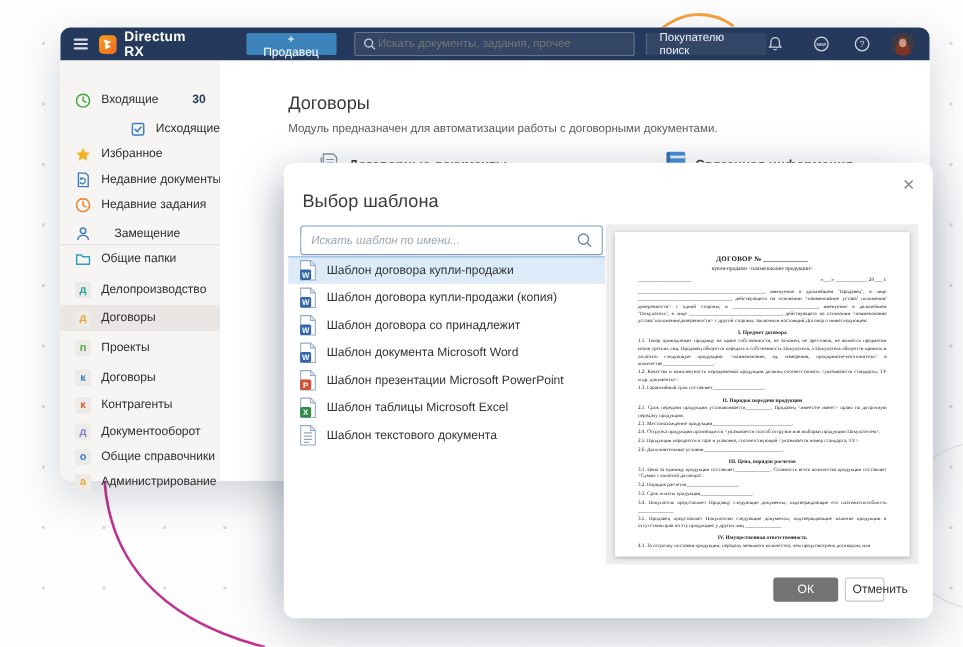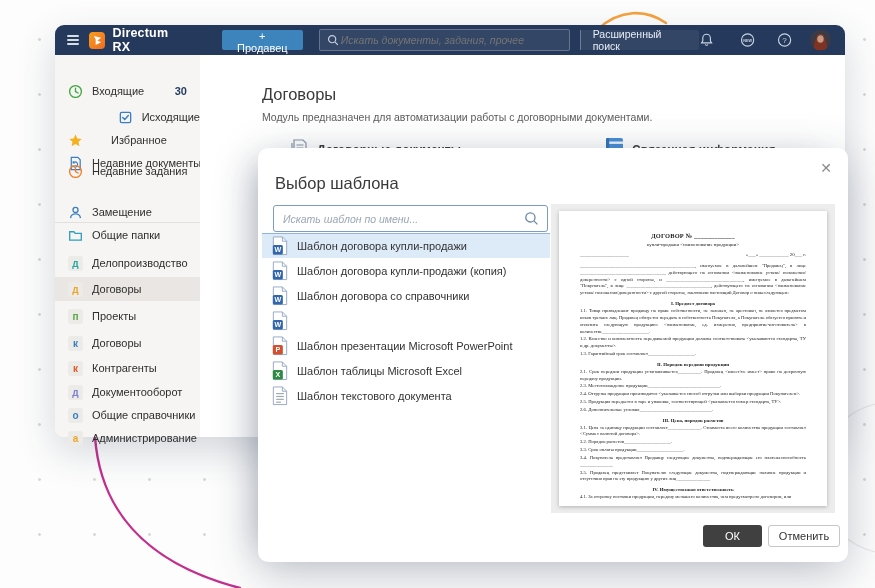--- a/index.html
+++ b/index.html
@@ -21,21 +21,21 @@
   #hamburger{margin-left:12px;width:13px;cursor:pointer;}
   #hamburger div{height:1.6px;background:#d7dde6;margin:2.4px 0;border-radius:1px;}
   #logo{width:17px;height:17px;border-radius:4px;margin-left:10px;
     background:linear-gradient(135deg,#f99d1c,#ef6b23);display:flex;align-items:center;justify-content:center;}
   #brand{color:#fff;font-size:12.5px;font-weight:700;margin-left:7px;letter-spacing:.2px;}
   #create-btn{margin-left:36px;background:#3d84bd;color:#fff;font-size:11px;border:none;border-radius:2px;
     height:20px;padding:0 12px;cursor:pointer;font-family:inherit;}
   #search-wrap{margin-left:16px;width:262px;height:20px;background:rgba(255,255,255,.07);
     border:1px solid rgba(255,255,255,.25);border-radius:2px;display:flex;align-items:center;}
   #search-wrap input{flex:1;background:transparent;border:none;outline:none;color:#e8edf4;
-    font-size:10.5px;font-style:italic;font-family:inherit;padding:0 6px 0 2px;}
+    font-size:10.5px;font-family:inherit;padding:0 6px 0 2px;}
   #adv-search{margin-left:10px;height:20px;display:flex;align-items:center;padding:0 12px;
     border-left:1px solid rgba(255,255,255,.30);background:rgba(255,255,255,.07);border-radius:0 2px 2px 0;
     color:#e8eef6;font-size:10.5px;cursor:pointer;}
   .tb-icon{margin-left:0;width:16px;height:16px;cursor:pointer;}
   
   #sidebar{left:0;top:30px;width:145px;height:382px;background:#f7f5f3;border-radius:0 0 0 9px;}
   .side-item{position:absolute;left:0;width:145px;height:24px;display:flex;align-items:center;cursor:pointer;}
   .side-item .ic{width:15px;height:15px;margin-left:13px;flex:none;}
   .side-item .lbl{font-size:11px;color:#2e2e2e;margin-left:9px;white-space:nowrap;}
   .side-item .cnt{position:absolute;right:13px;font-size:11px;font-weight:700;color:#1f3a5f;}
@@ -74,23 +74,23 @@
   .tpl-row .tl{font-size:11px;color:#333;margin-left:9px;white-space:nowrap;}
   #preview-pane{position:absolute;left:293px;top:56px;width:284px;height:309px;background:#ededee;}
   #preview-page{position:absolute;left:8px;top:7px;width:268px;height:295px;background:#fff;
     box-shadow:0 1px 4px rgba(0,0,0,.25);overflow:hidden;}
   #doc{padding:21px 21px 0 21px;font-family:"Liberation Serif","DejaVu Serif",serif;color:#1a1a1a;}
   #doc .d-title{text-align:center;font-weight:700;font-size:6.4px;letter-spacing:.2px;margin-bottom:3px;}
   #doc .d-sub{text-align:center;font-size:4.9px;margin-bottom:5px;}
   #doc .d-split{display:flex;justify-content:space-between;font-size:4.9px;margin-bottom:6px;}
   #doc .d-h{text-align:center;font-weight:700;font-size:4.9px;margin:4px 0 2px 0;}
   #doc .d-p{font-size:4.7px;line-height:1.45;text-align:justify;margin:0 0 1px 0;}
-  #btn-ok{position:absolute;left:445px;top:377px;width:59px;height:22px;background:#404040;color:#fff;
+  #btn-ok{position:absolute;left:445px;top:377px;width:59px;height:22px;background:#737373;color:#fff;
     border:none;border-radius:3px;font-size:11px;font-family:inherit;cursor:pointer;}
-  #btn-cancel{position:absolute;left:510px;top:377px;width:72px;height:22px;background:#fff;color:#333;
+  #btn-cancel{position:absolute;left:510px;top:377px;width:36px;height:22px;background:#fff;color:#333;
     border:1px solid #c6c6c6;border-radius:3px;font-size:11px;font-family:inherit;cursor:pointer;}
 </style>
 </head>
 <body>
 
 <svg class="abs" width="875" height="588" style="left:0;top:0;z-index:0;">
   <path d="M598,29 C620,9 646,9 666,23" fill="none" stroke="#f6a13c" stroke-width="2.6" stroke-linecap="round"></path>
   <path d="M95,437 C100,505 140,562 240,588" fill="none" stroke="#c2308f" stroke-width="2.4" fill-opacity="0" stroke-linecap="round"></path>
   <circle cx="893" cy="478" r="76" fill="none" stroke="#eaeaec" stroke-width="1.5"></circle>
 </svg>
@@ -110,21 +110,21 @@
     </div>
     <div id="brand">Directum RX</div>
     <button id="create-btn">+ Продавец</button>
     <div id="search-wrap">
       <svg width="12" height="12" viewBox="0 0 14 14" style="margin-left:7px;">
         <circle cx="6" cy="6" r="4.2" fill="none" stroke="#c6cfdb" stroke-width="1.4"></circle>
         <line x1="9.2" y1="9.2" x2="12.6" y2="12.6" stroke="#c6cfdb" stroke-width="1.4"></line>
       </svg>
       <input type="text" placeholder="Искать документы, задания, прочее" style="">
     </div>
-    <div id="adv-search">Расширенный поиск</div>
+    <div id="adv-search">Покупателю поиск</div>
     <div style="flex:1;"></div>
     <svg class="tb-icon" viewBox="0 0 16 16" style="margin-right:26px;">
       <path d="M8 2 a4 4 0 0 1 4 4 v3 l1.3 2 H2.7 L4 9 V6 a4 4 0 0 1 4-4 Z" fill="none" stroke="#ccd5e1" stroke-width="1.2"></path>
       <path d="M6.6 12.6 a1.5 1.5 0 0 0 2.8 0" fill="none" stroke="#ccd5e1" stroke-width="1.2"></path>
     </svg>
     <svg class="tb-icon" viewBox="0 0 16 16" style="margin-right:22px;">
       <circle cx="8" cy="8" r="6.4" fill="none" stroke="#ccd5e1" stroke-width="1.2"></circle>
       <text x="8" y="10" text-anchor="middle" font-size="4" font-weight="bold" fill="#ccd5e1" font-family="Liberation Sans">NEW</text>
     </svg>
     <svg class="tb-icon" viewBox="0 0 16 16" style="margin-right:18px;">
@@ -159,48 +159,48 @@
       </div>
       <div class="side-item" style="top: 50px; justify-content: flex-end;">
         <span class="ic">
           <svg width="100%" height="100%" viewBox="0 0 16 16">
             <rect x="2.5" y="2.5" width="11" height="11" rx="1.5" fill="none" stroke="#3a7fc2" stroke-width="1.4"></rect>
             <path d="M5 8 L7.2 10.2 L11 5.8" fill="none" stroke="#3a7fc2" stroke-width="1.5" stroke-linecap="round"></path>
           </svg>
         </span>
         <span class="lbl">Исходящие</span>
       </div>
-      <div class="side-item" style="top: 73px; gap: 19px;">
+      <div class="side-item" style="top: 73px;">
         <span class="ic">
           <svg width="100%" height="100%" viewBox="0 0 16 16">
             <path d="M8 1.5 L10 5.8 L14.7 6.3 L11.2 9.4 L12.2 14 L8 11.6 L3.8 14 L4.8 9.4 L1.3 6.3 L6 5.8 Z" fill="#f4b223"></path>
           </svg>
         </span>
         <span class="lbl">Избранное</span>
       </div>
       <div class="side-item" style="top: 96px;">
         <span class="ic">
           <svg width="100%" height="100%" viewBox="0 0 16 16">
             <path d="M3.5 1.5 h7 l2.5 2.5 v10.5 h-9.5 Z" fill="none" stroke="#3a7fc2" stroke-width="1.3"></path>
             <path d="M5.5 7 a2.8 2.8 0 1 1 -0.6 3.2" fill="none" stroke="#3a7fc2" stroke-width="1.2"></path>
             <path d="M5.5 5.6 v1.8 h1.8" fill="none" stroke="#3a7fc2" stroke-width="1.2"></path>
           </svg>
         </span>
         <span class="lbl">Недавние документы</span>
       </div>
-      <div class="side-item" style="top: 104px; text-align: right;">
+      <div class="side-item" style="top: 119px; text-align: right;">
         <span class="ic">
           <svg width="100%" height="100%" viewBox="0 0 16 16">
             <circle cx="8" cy="8" r="6.3" fill="none" stroke="#ef7d23" stroke-width="1.4"></circle>
             <path d="M8 4.5 V8 L10.8 9.6" fill="none" stroke="#ef7d23" stroke-width="1.4" stroke-linecap="round"></path>
           </svg>
         </span>
         <span class="lbl">Недавние задания</span>
       </div>
-      <div class="side-item" style="top: 145px;">
+      <div class="side-item" style="top: 145px; gap: 12px;">
         <span class="ic">
           <svg width="100%" height="100%" viewBox="0 0 16 16">
             <circle cx="8" cy="5.2" r="2.7" fill="none" stroke="#3a7fc2" stroke-width="1.4"></circle>
             <path d="M2.8 14 a5.2 4.6 0 0 1 10.4 0" fill="none" stroke="#3a7fc2" stroke-width="1.4"></path>
           </svg>
         </span>
         <span class="lbl">Замещение</span>
       </div>
       <div class="side-item" style="top: 168px;">
         <span class="ic">
@@ -341,31 +341,32 @@
       </div>
       <div class="tpl-row" style="top: 50px;">
         <span class="tic">
           <svg width="100%" height="100%" viewBox="0 0 16 21">
             <path d="M1 1 h9.5 l4.5 4.5 v14 h-14 Z" fill="#fff" stroke="#93a9c4" stroke-width="1"></path>
             <path d="M10.5 1 v4.5 h4.5" fill="none" stroke="#93a9c4" stroke-width="1"></path>
             <rect x="0.5" y="9.5" width="10.5" height="10" rx="1.6" fill="#3166ad"></rect>
             <text x="5.75" y="17.3" text-anchor="middle" font-size="7.5" font-weight="bold" fill="#fff" font-family="Liberation Sans">W</text>
           </svg>
         </span>
-        <span class="tl">Шаблон договора со справочники</span>
+        <span class="tl">Шаблон договора со принадлежит</span>
       </div>
       <div class="tpl-row" style="top: 75px;">
         <span class="tic">
           <svg width="100%" height="100%" viewBox="0 0 16 21">
             <path d="M1 1 h9.5 l4.5 4.5 v14 h-14 Z" fill="#fff" stroke="#93a9c4" stroke-width="1"></path>
             <path d="M10.5 1 v4.5 h4.5" fill="none" stroke="#93a9c4" stroke-width="1"></path>
             <rect x="0.5" y="9.5" width="10.5" height="10" rx="1.6" fill="#3166ad"></rect>
             <text x="5.75" y="17.3" text-anchor="middle" font-size="7.5" font-weight="bold" fill="#fff" font-family="Liberation Sans">W</text>
           </svg>
         </span>
+        <span class="tl">Шаблон документа Microsoft Word</span>
       </div>
       <div class="tpl-row" style="top: 100px;">
         <span class="tic">
           <svg width="100%" height="100%" viewBox="0 0 16 21">
             <path d="M1 1 h9.5 l4.5 4.5 v14 h-14 Z" fill="#fff" stroke="#93a9c4" stroke-width="1"></path>
             <path d="M10.5 1 v4.5 h4.5" fill="none" stroke="#93a9c4" stroke-width="1"></path>
             <rect x="0.5" y="9.5" width="10.5" height="10" rx="1.6" fill="#d2502f"></rect>
             <text x="5.75" y="17.3" text-anchor="middle" font-size="7.5" font-weight="bold" fill="#fff" font-family="Liberation Sans">P</text>
           </svg>
         </span>

